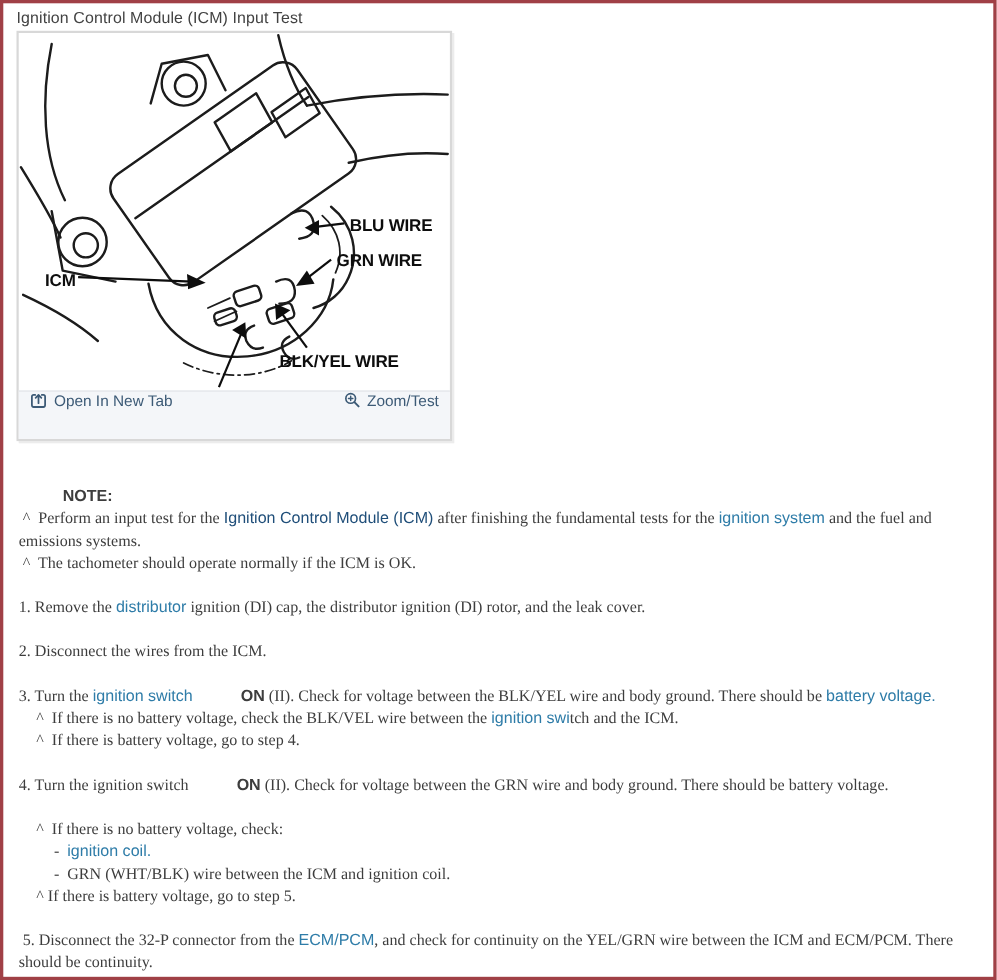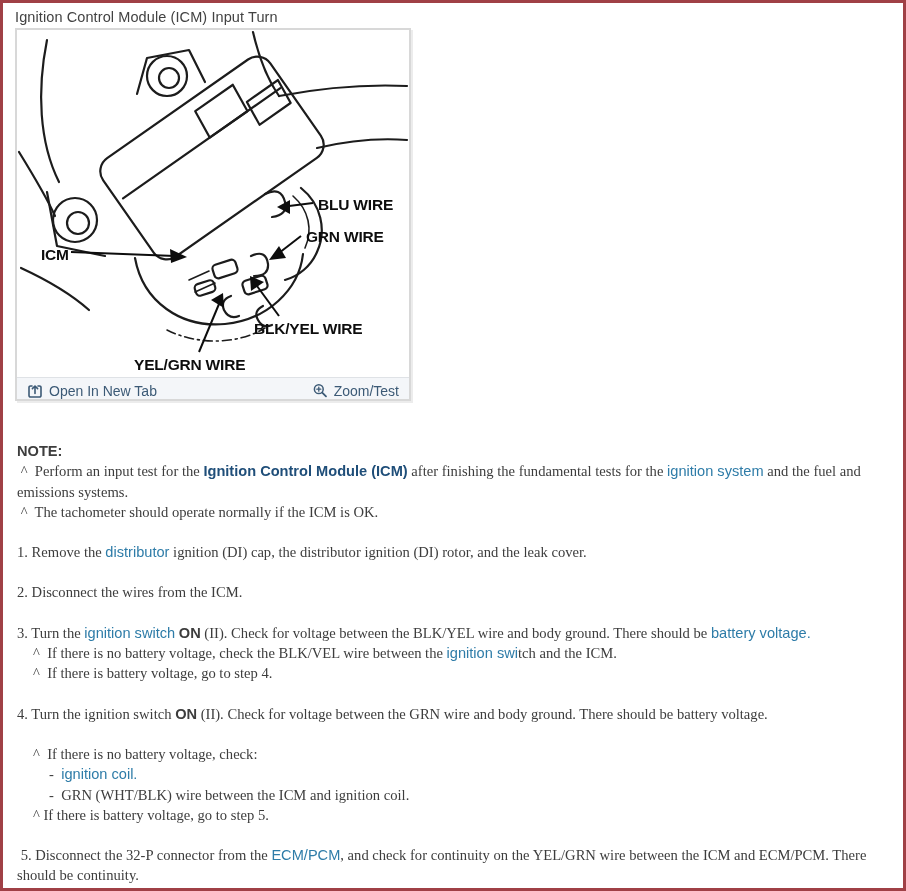--- a/index.html
+++ b/index.html
@@ -23,23 +23,23 @@
   }
   .figure-panel{
     position:absolute;left:12px;top:25px;width:396px;height:373px;
     box-sizing:border-box;background:#fff;
     border:2px solid #d8d8d8;
     box-shadow:2px 2px 0 #ececec;
   }
   .figure-canvas{position:absolute;left:0;right:0;top:0;bottom:26px;}
   .figure-canvas svg{width:100%;height:100%;display:block;}
   .figure-footer{
-    position:absolute;left:0;right:0;bottom:0;height:22px;
+    position:absolute;left:0;right:0;bottom:0;height:44px;
     background:#f4f6f9;border-top:1px solid #dfe2e6;
-    display:flex;align-items:flex-end;justify-content:space-between;
+    display:flex;align-items:flex-start;justify-content:space-between;
     padding:0 10px;box-sizing:border-box;
     color:var(--footerink);font-size:14px;
   }
   .footer-link{display:flex;align-items:center;gap:6px;cursor:pointer;color:var(--footerink);}
   .footer-link svg{display:block;}
   .diagram-label{
     font-family:"Liberation Sans",sans-serif;
     font-weight:700;font-size:15.5px;fill:#0d0d0d;letter-spacing:-0.2px;
   }
   .art{stroke:#1c1c1c;fill:none;stroke-width:2.2;stroke-linecap:round;stroke-linejoin:round;}
@@ -48,28 +48,28 @@
   .arrowhead{fill:#0d0d0d;stroke:none;}
   .content{
     position:absolute;left:12px;top:438px;width:882px;
     font-size:14.6px;line-height:20.3px;
     white-space:pre-wrap;
   }
   .blk{padding-left:2px;}
   .blk.ind1{padding-left:18px;}
   .blk.ind2{padding-left:34px;}
   .p{color:var(--ink);font-family:Liberation Serif, serif;}
-  .b{font-weight:700;color:var(--ink);}
+  .b{font-weight:700;color:var(--ink);margin-left:40px;}
   .l{color:var(--link);cursor:pointer;text-align:center;}
-  .lb{color:var(--linkbold);font-weight:700;cursor:pointer;}
+  .lb{color:var(--linkbold);font-weight:400;cursor:pointer;}
 </style>
 </head>
 <body>
 
-<div class="page-title">Ignition Control Module (ICM) Input Turn</div>
+<div class="page-title">Ignition Control Module (ICM) Input Test</div>
 
 <div class="figure-panel">
   <div class="figure-canvas">
     <svg viewBox="0 0 392 343">
 
       <path class="art" d="M236,2 C242,28 251,50 262,66"></path>
       <path class="art" d="M262,66 C304,58 346,54 390,56"></path>
       <path class="art" d="M300,118 C334,110 364,108 390,110"></path>
       <path class="art" d="M30,10 C20,60 22,112 42,152"></path>
       <path class="art" d="M2,122 C18,148 30,168 38,186"></path>

